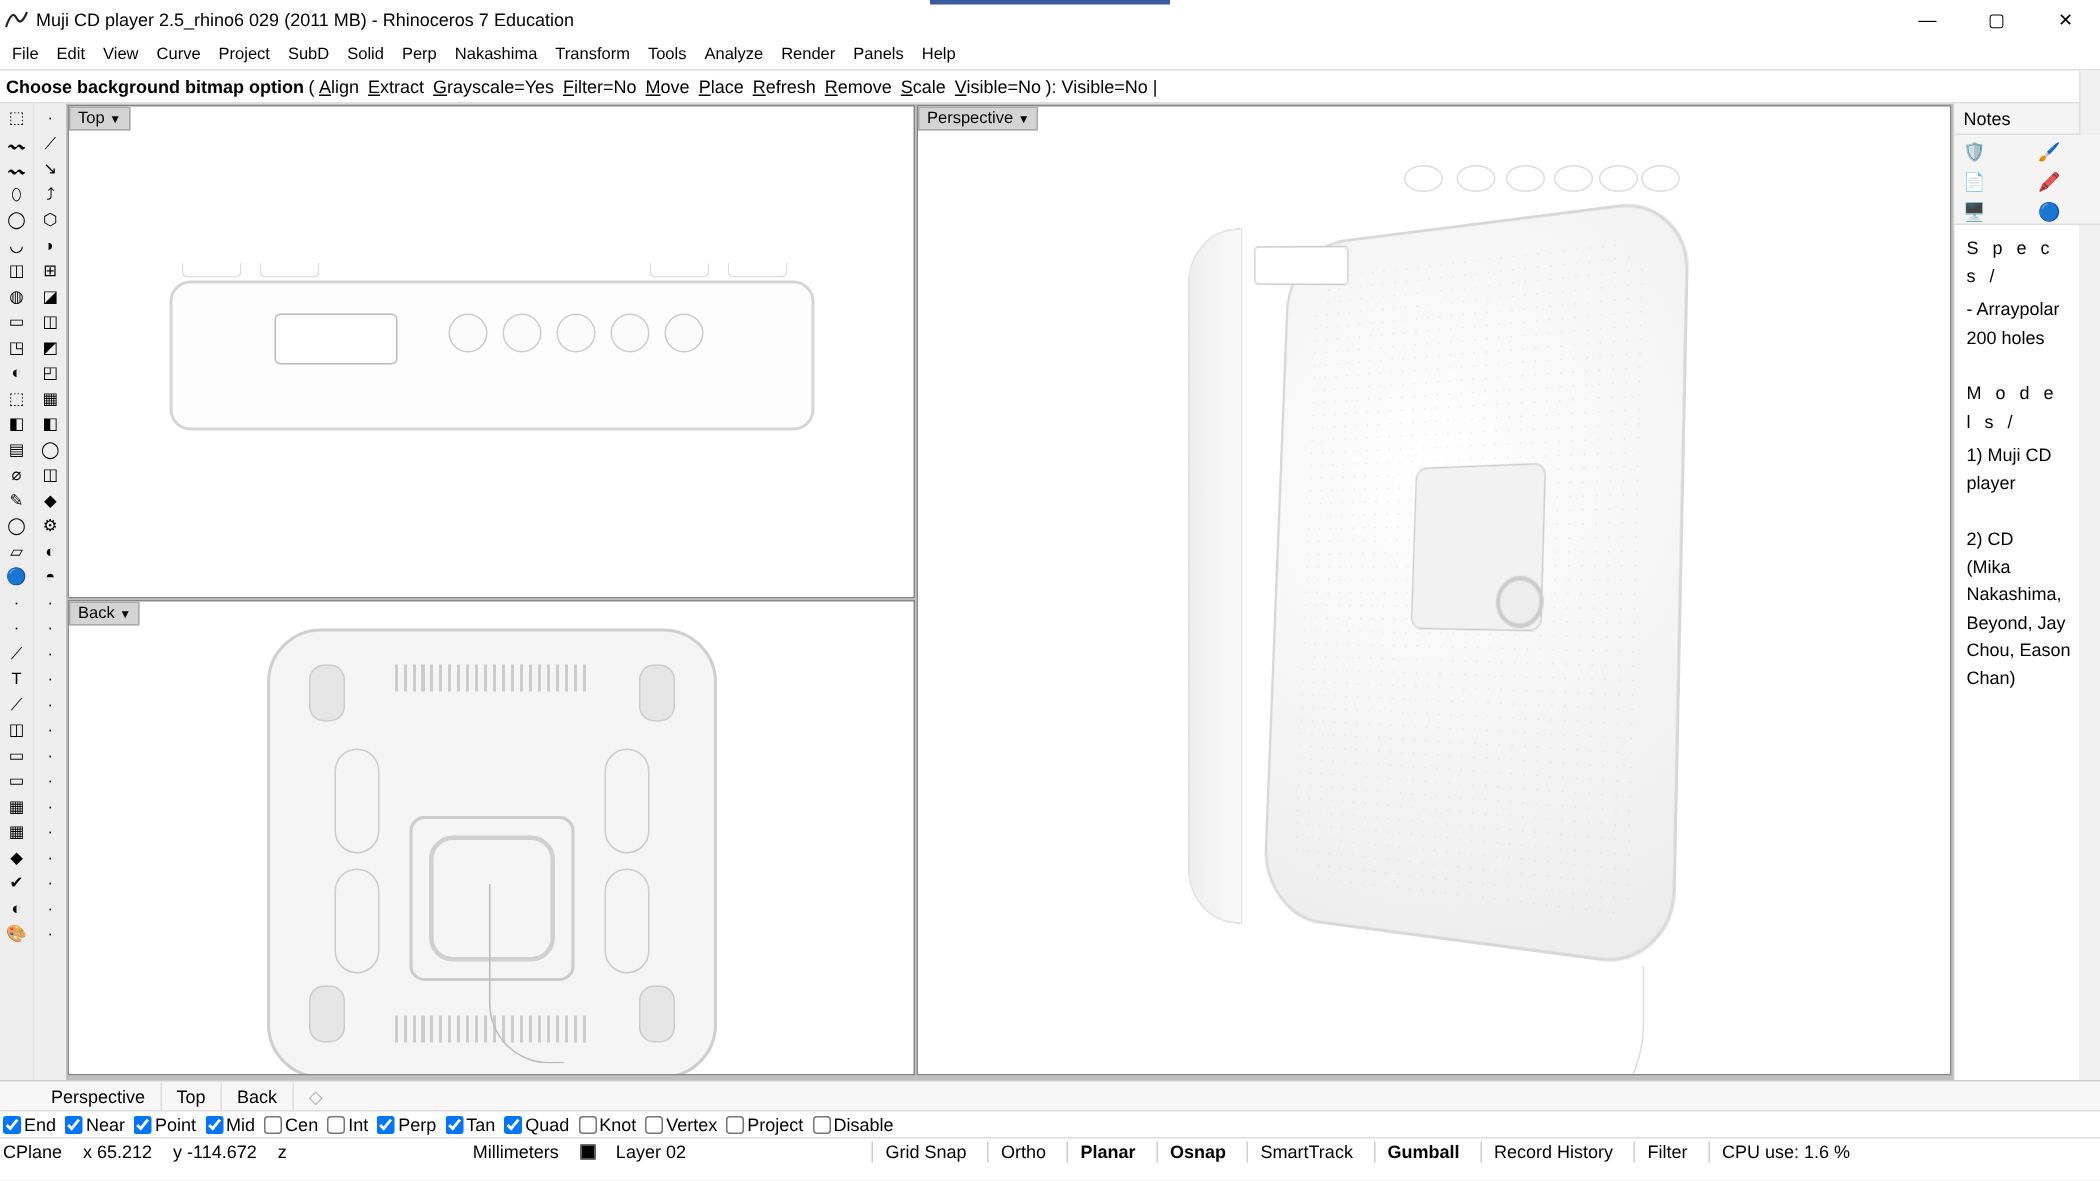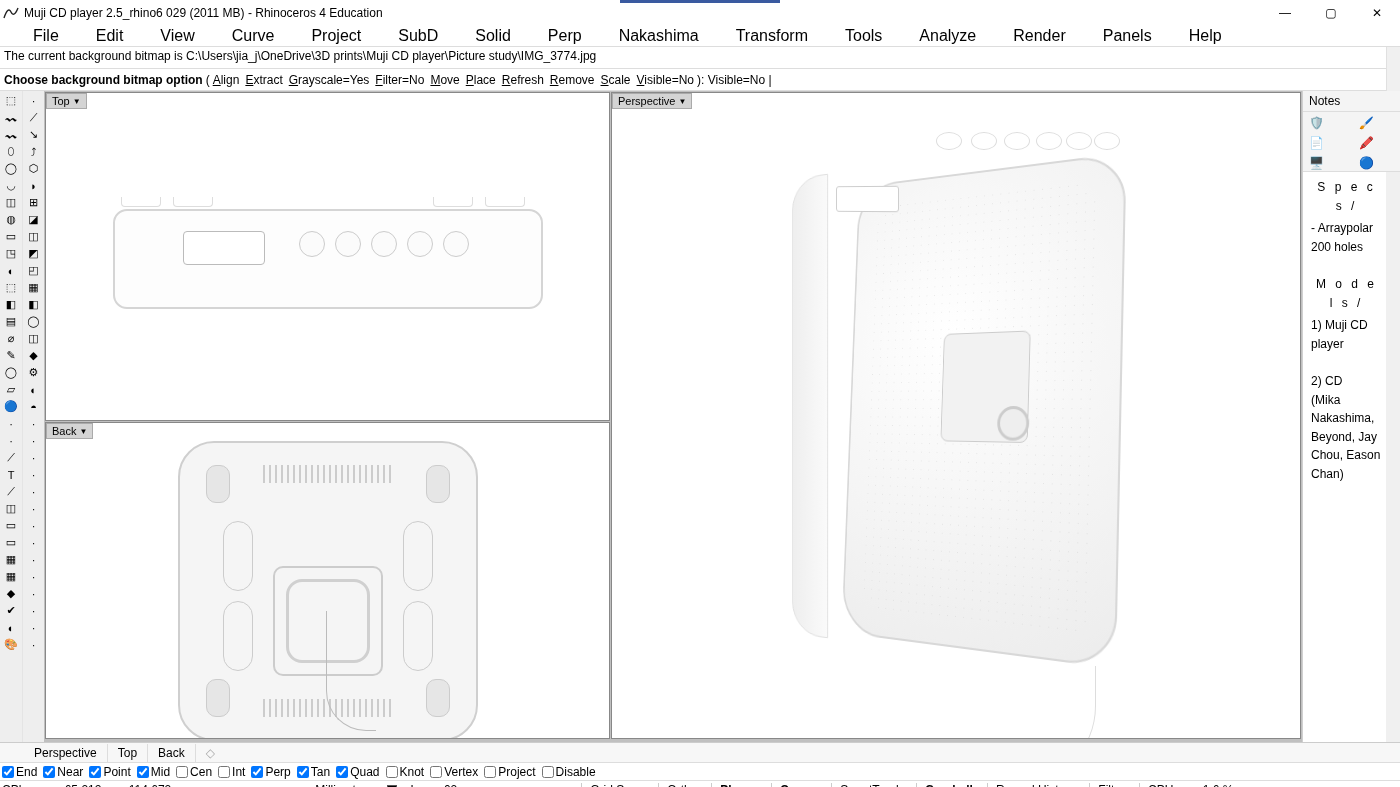--- a/index.html
+++ b/index.html
@@ -5,21 +5,21 @@
 * { margin:0; padding:0; box-sizing:border-box; font-family:"Segoe UI",Arial,sans-serif; }
 html,body { width:1400px; height:787px; overflow:hidden; background:#fff; color:#000; }
 .titlebar { height:26px; display:flex; align-items:center; padding:0 0 0 2px; position:relative; }
 .titlebar .logo { width:18px; height:18px; display:inline-block; margin-right:4px; position:relative; }
 .titlebar .logo svg { width:18px; height:18px; }
 .titlebar .title { font-size:12px; }
 .titlebar .top-accent { position:absolute; top:0; left:620px; width:160px; height:3px; background:#3a5aa0; }
 .winbtns { position:absolute; right:0; top:0; display:flex; }
 .winbtns div { width:46px; height:26px; display:flex; align-items:center; justify-content:center; font-size:12px; cursor:default; }
 .menubar { height:21px; display:flex; align-items:center; padding:0 2px; border-bottom:1px solid #ddd; }
-.menubar span { font-size:16px; padding:2px 6px;margin-left:25px; }
+.menubar span { font-size:11px; padding:2px 6px; }
 .cmdhist { height:22px; font-size:12px; padding:2px 4px; border-bottom:1px solid #ddd; position:relative; }
 .cmdline { height:22px; font-size:12px; padding:2px 4px; border-bottom:1px solid #ddd; display:flex; align-items:center; position:relative; }
 .cmdline b { font-weight:bold; margin-right:3px;}
 .cmdline .opt { margin:0 3px; }
 .cmdline .u { text-decoration:underline; }
 .vscroll-stub { position:absolute; right:0; width:14px; background:#f0f0f0; border-left:1px solid #e0e0e0; }
 .vs1 { top:0; height:44px; }
 .main { display:flex; height:651px; }
 .toolcol { width:22px; background:#eee; display:flex; flex-direction:column; align-items:center; padding-top:2px; gap:2px; }
 .toolcol .tb { width:18px; height:15px; display:flex; align-items:center; justify-content:center; font-size:11px; position:relative; }
@@ -32,21 +32,21 @@
 .vp-left { width:565px; }
 .vp-right { flex:1; }
 .vtab { position:absolute; top:0; left:0; background:#d4d4d4; border:1px solid #aaa; font-size:11px; padding:1px 5px; display:flex; align-items:center; gap:3px; }
 .vtab .dd { font-size:8px; }
 .notesCol { flex:1; border-left:1px solid #d0d0d0; font-size:12px; display:flex; flex-direction:column; }
 .notesHead { font-weight:400; padding:3px 6px; background:#f4f4f4; border-bottom:1px solid #ddd; font-size:12px;}
 .toolStrip { height:60px; background:#f4f4f4; border-bottom:1px solid #ddd; padding:4px 6px; position:relative; }
 .toolStrip .row { display:flex; gap:32px; margin-bottom:4px;}
 .toolStrip .ic { width:18px; height:16px; }
 .notesBody { flex:1; padding:6px 4px 6px 8px; overflow:hidden; line-height:1.55; position:relative; border-right:14px solid #f0f0f0; }
-.notesBody .hdr { letter-spacing:3px; margin-bottom:4px;text-align:center; }
+.notesBody .hdr { letter-spacing:3px; margin-bottom:4px; }
 .notesBody p { font-size:12px; }
 .viewTabs { height:20px; display:flex; align-items:center; border-top:1px solid #ccc; font-size:12px; padding-left:24px; gap:0; background:#f7f7f7;}
 .viewTabs span { padding:2px 10px; border-right:1px solid #ddd; }
 .osnap { height:18px; display:flex; align-items:center; font-size:12px; border-top:1px solid #ddd; padding-left:2px; }
 .osnap label { margin-right:6px; display:inline-flex; align-items:center; gap:2px;}
 .osnap input { width:12px; height:12px; }
 .status { height:18px; display:flex; align-items:center; font-size:12px; border-top:1px solid #ddd; padding-left:2px; }
 .status span { margin-right:14px; }
 .status .sep { border-left:1px solid #ccc; padding-left:8px; }
 .gap { width:96px; }
@@ -79,21 +79,21 @@
 </head>
 <body>
 
 <div class="titlebar">
   <span class="top-accent"></span>
   <span class="logo">
     <svg viewBox="0 0 18 18">
         <path d="M2 14 Q6 2 9 8 Q12 14 16 4" stroke="#222" stroke-width="1.4" fill="none"></path>
       </svg>
   </span>
-  <span class="title">Muji CD player 2.5_rhino6 029 (2011 MB) - Rhinoceros 4 Education</span>
+  <span class="title">Muji CD player 2.5_rhino6 029 (2011 MB) - Rhinoceros 7 Education</span>
   <div class="winbtns">
     <div>—</div>
     <div>▢</div>
     <div>✕</div>
   </div>
 </div>
 
 <div class="menubar" id="menubar">
     <span>File</span>
     <span>Edit</span>
@@ -106,21 +106,20 @@
     <span>Nakashima</span>
     <span>Transform</span>
     <span>Tools</span>
     <span>Analyze</span>
     <span>Render</span>
     <span>Panels</span>
     <span>Help</span>
   </div>
 
 <div style="position:relative">
-<div class="cmdhist">The current background bitmap is C:\Users\jia_j\OneDrive\3D prints\Muji CD player\Picture study\IMG_3774.jpg</div>
 <div class="cmdline" id="cmdline"><b>Choose background bitmap option</b> ( <span class="opt"><span class="u">A</span>lign</span> <span class="opt"><span class="u">E</span>xtract</span> <span class="opt"><span class="u">G</span>rayscale=Yes</span> <span class="opt"><span class="u">F</span>ilter=No</span> <span class="opt"><span class="u">M</span>ove</span> <span class="opt"><span class="u">P</span>lace</span> <span class="opt"><span class="u">R</span>efresh</span> <span class="opt"><span class="u">R</span>emove</span> <span class="opt"><span class="u">S</span>cale</span> <span class="opt"><span class="u">V</span>isible=No</span> ): Visible=No |</div>
 <div class="vscroll-stub vs1"></div>
 </div>
 
 <div class="main">
 
   <div class="toolcol" id="tc1">
       <div class="tb">⬚</div>
       <div class="tb">〰</div>
       <div class="tb">〰</div>

